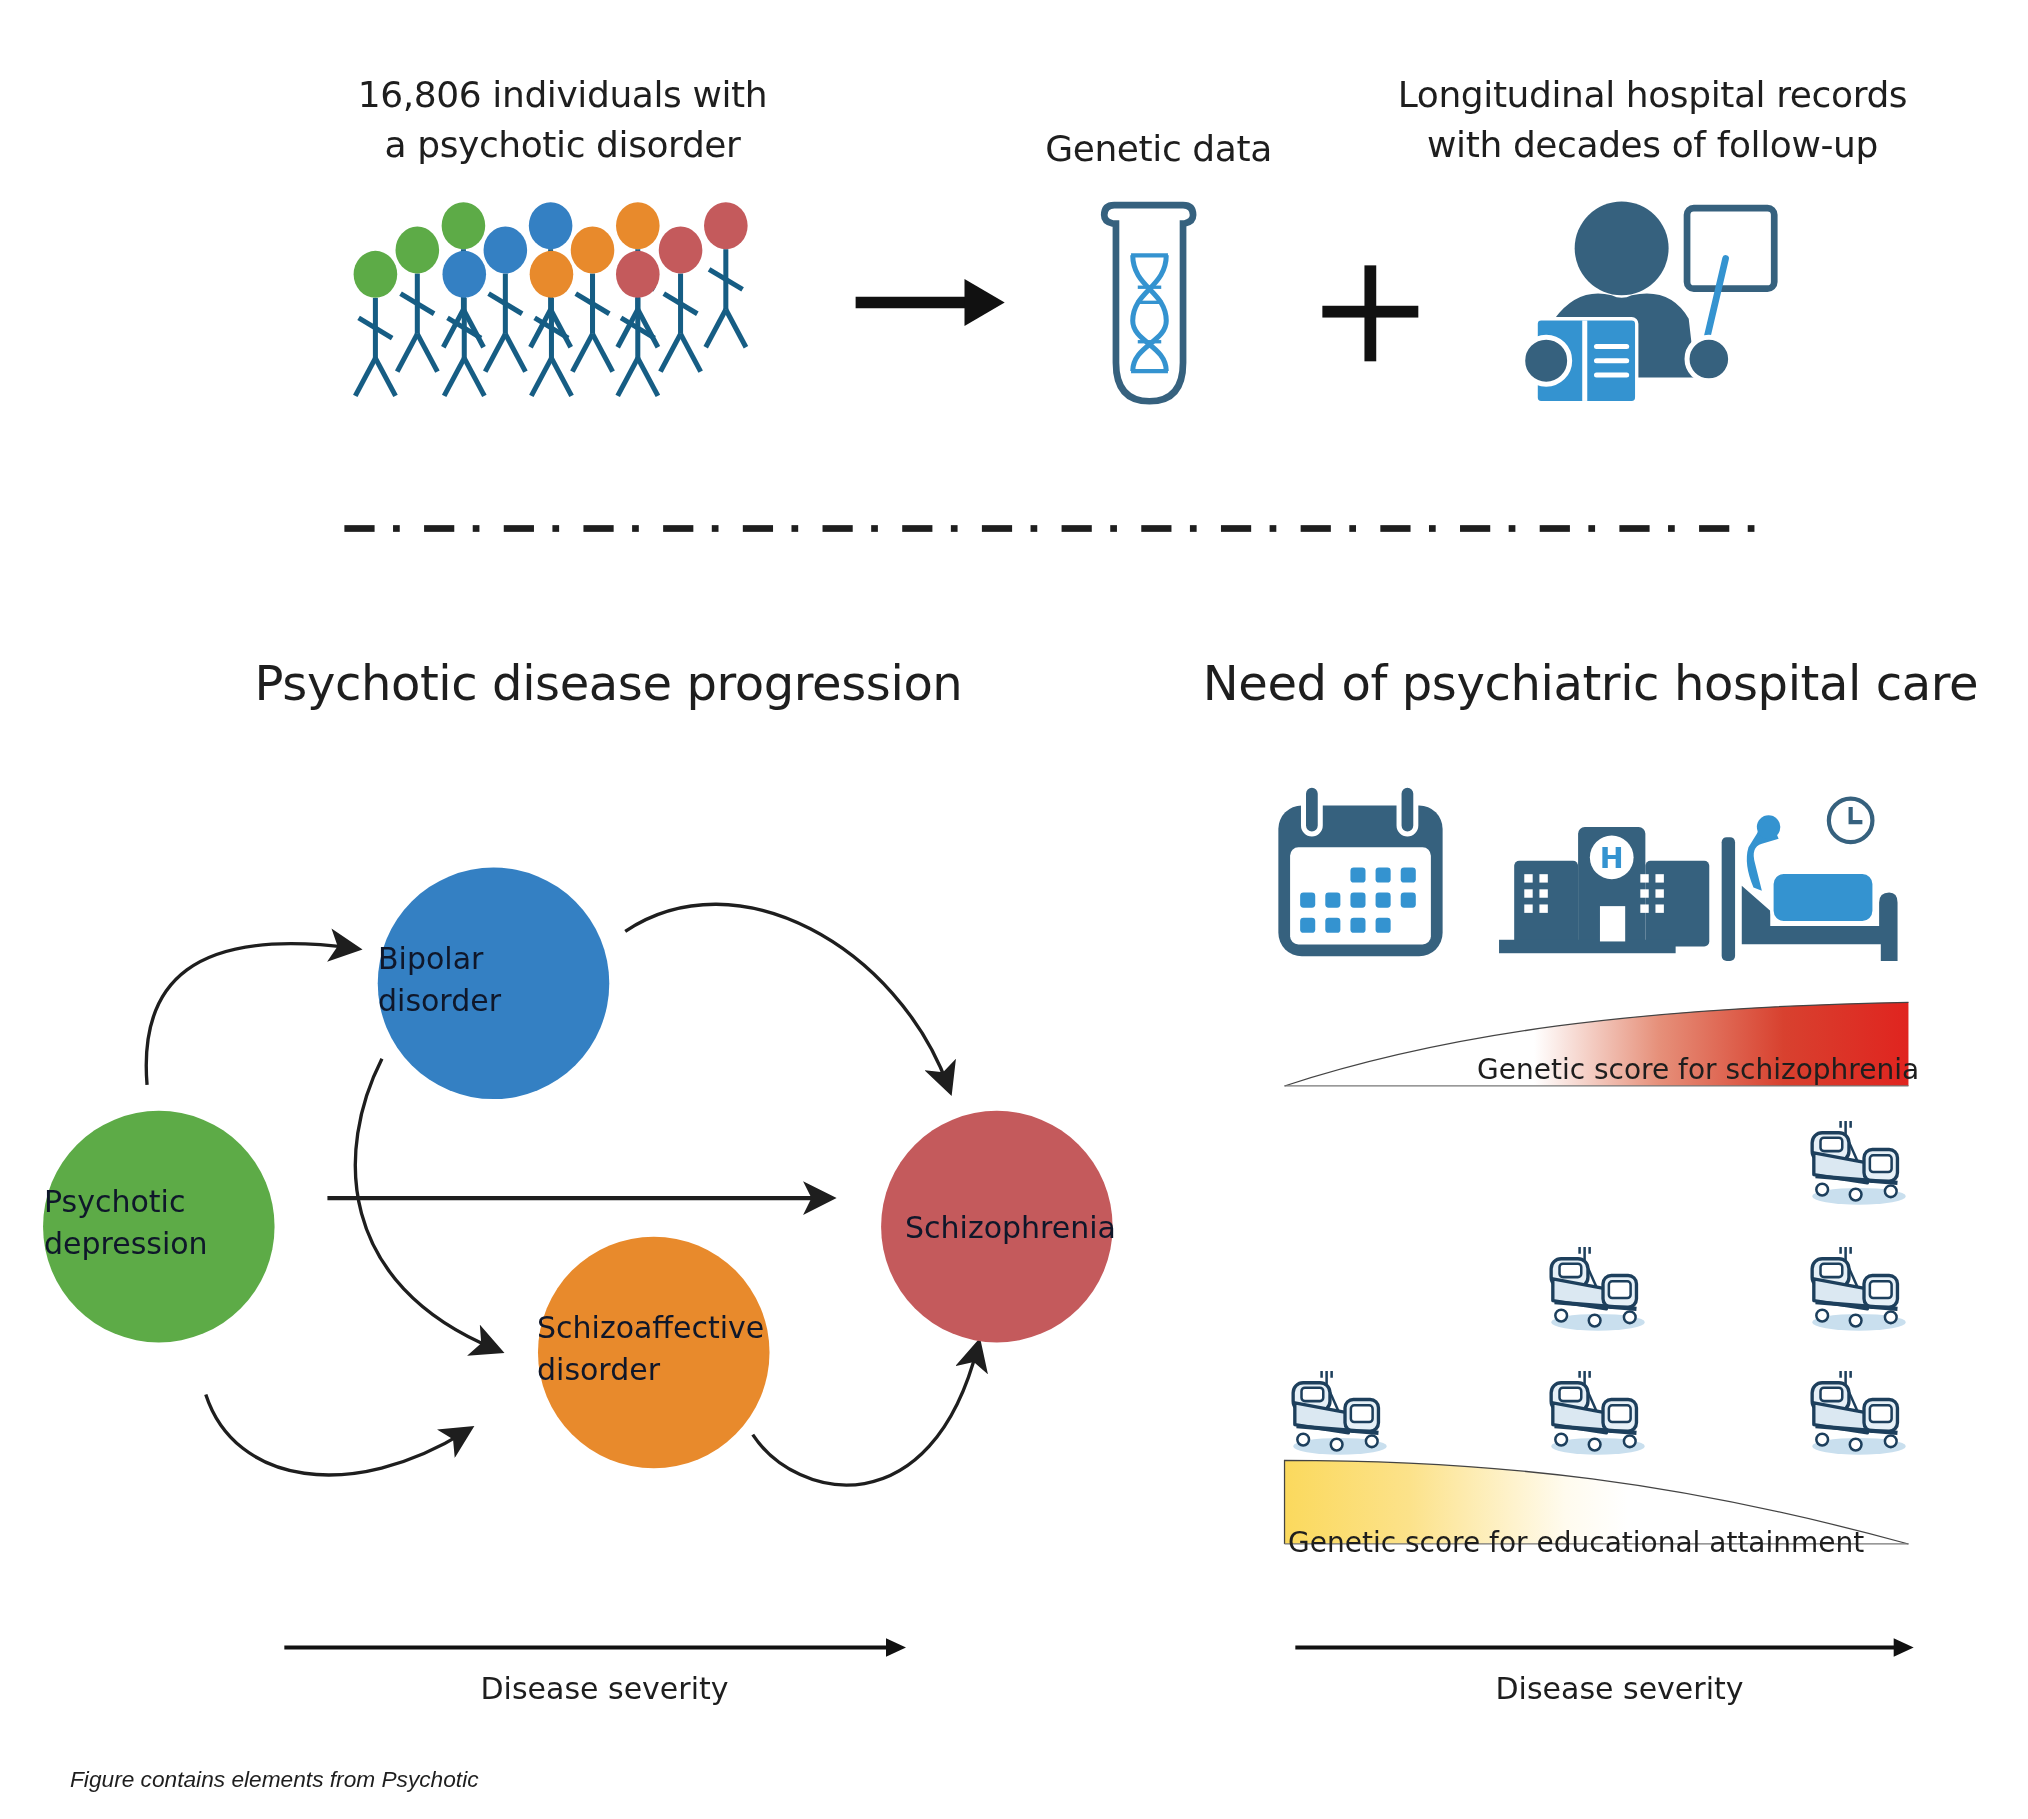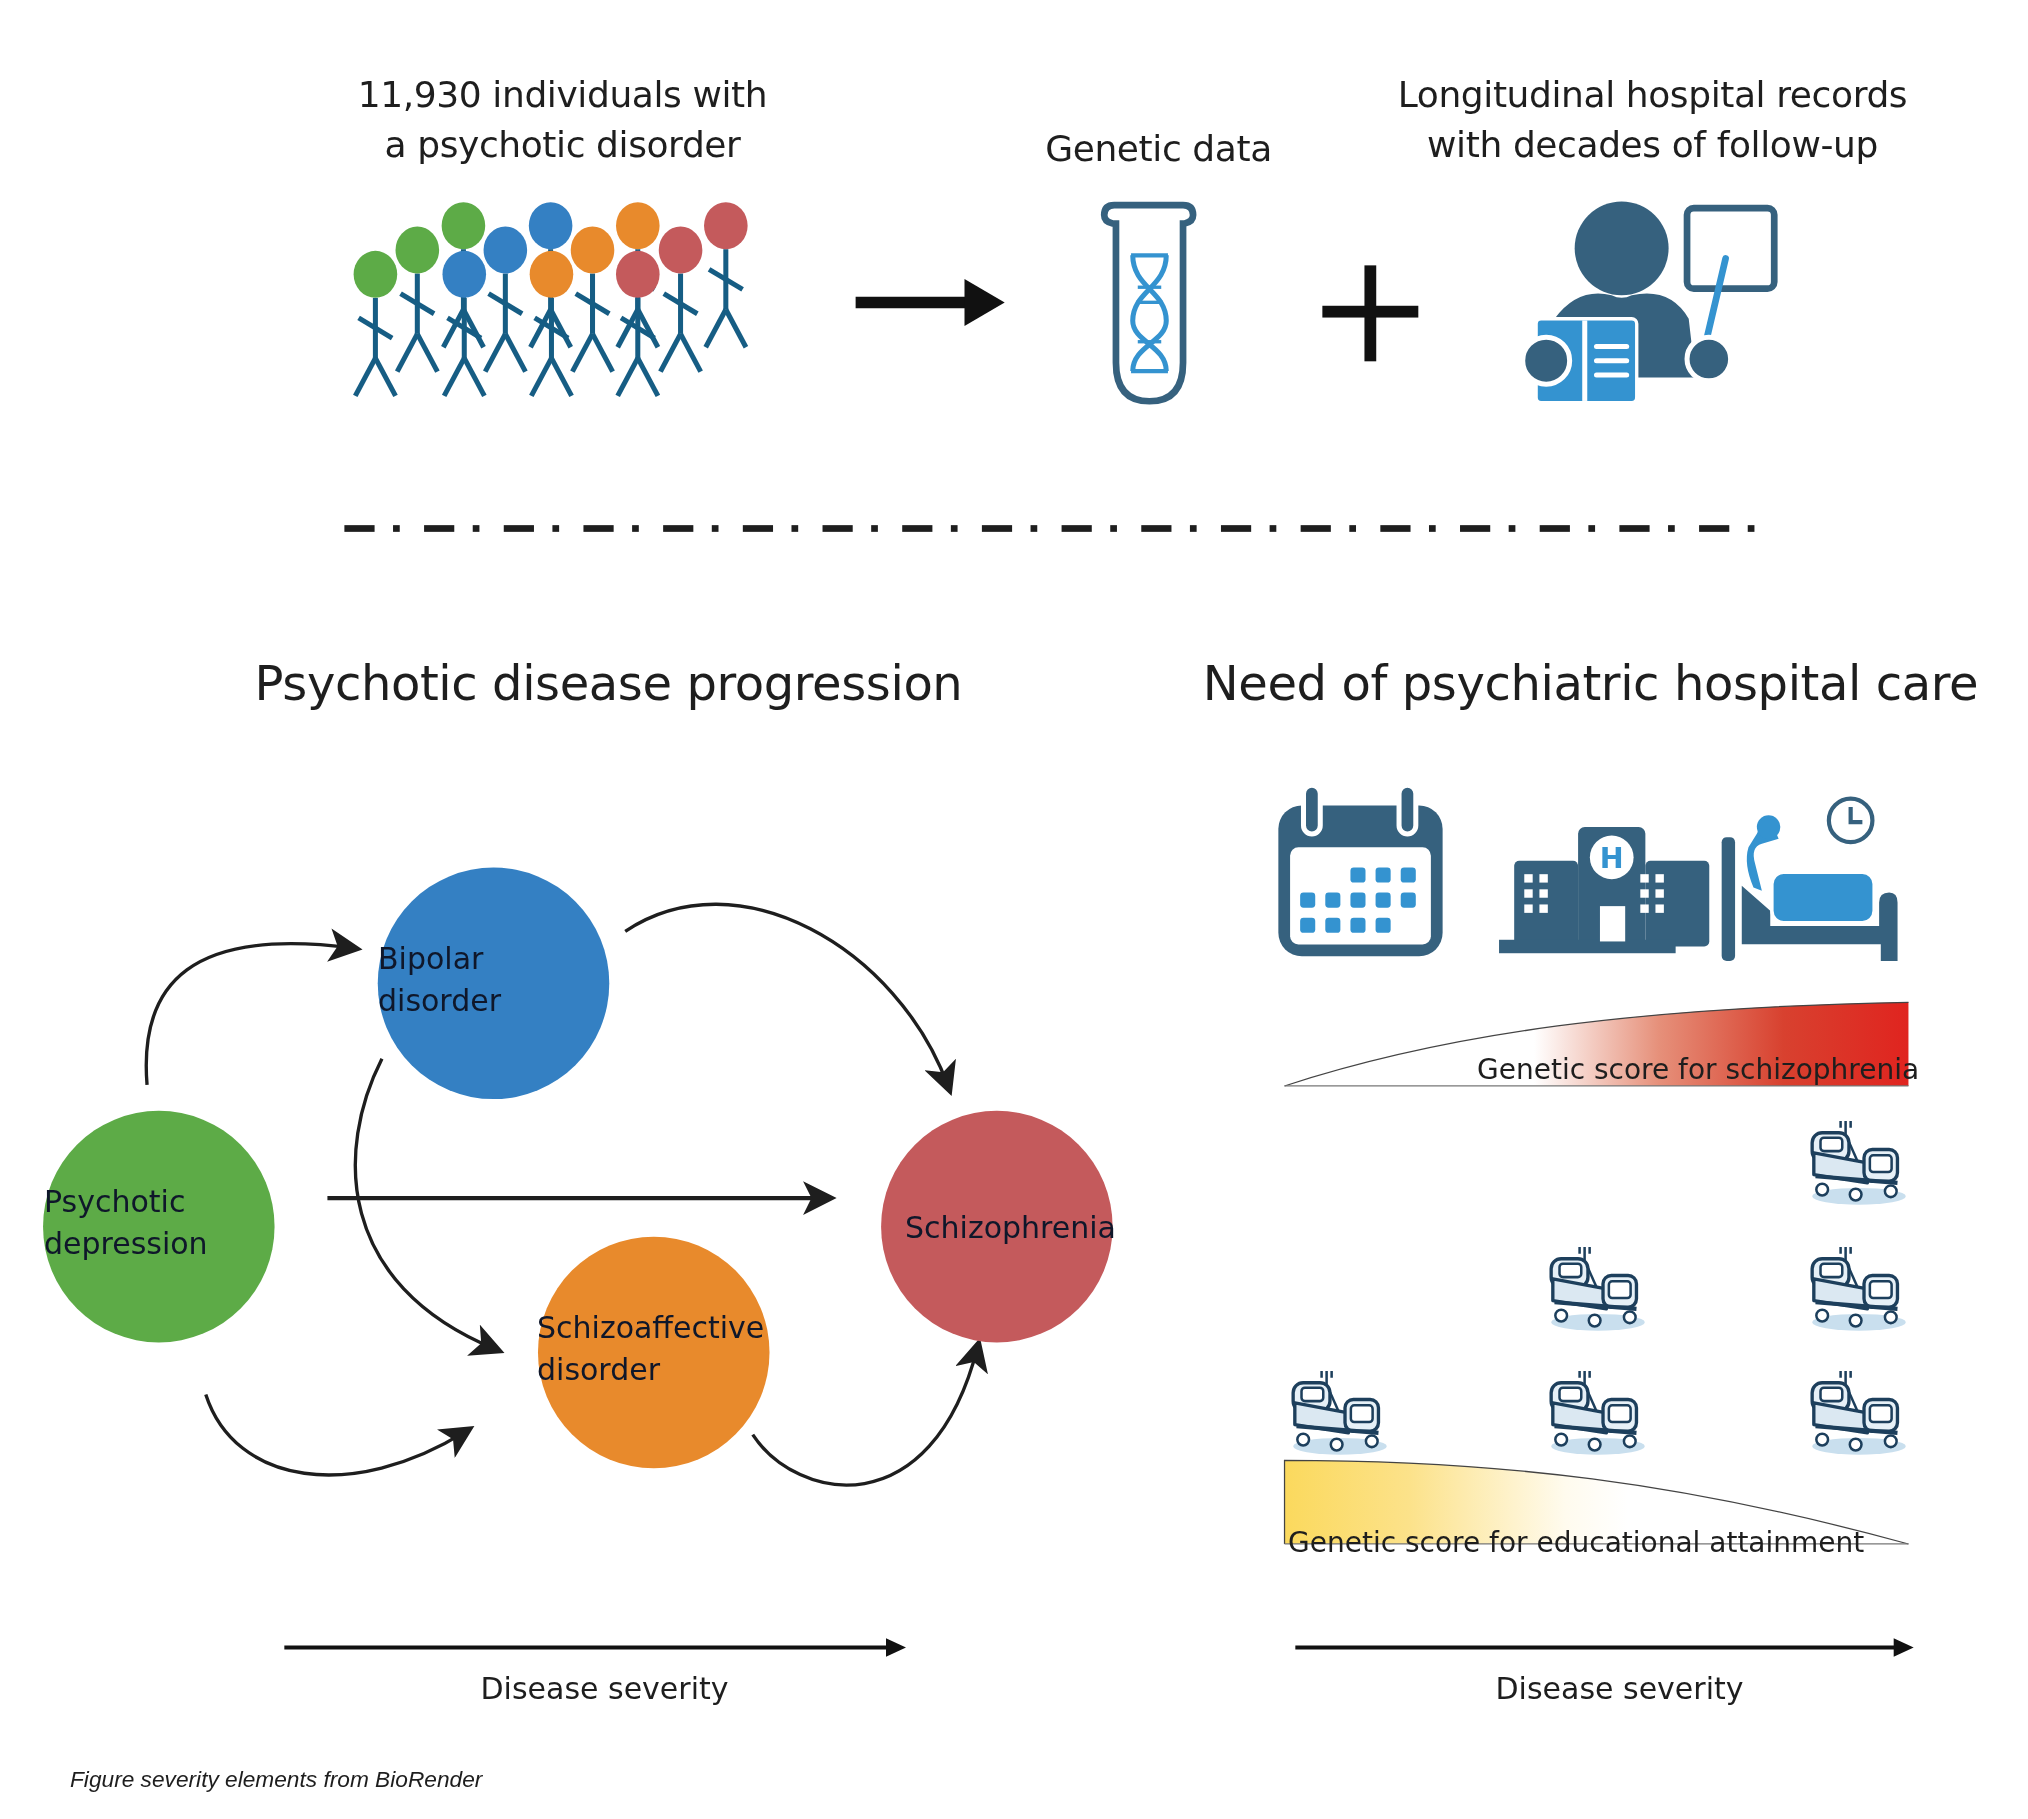--- a/index.html
+++ b/index.html
@@ -12,21 +12,21 @@
   .node-label { color: #0f172a; font-size: 30px; line-height: 42px; text-align: left; white-space: nowrap; }
   .axis-label { font-size: 30px; line-height: 37px; }
   .score-label { font-size: 28px; line-height: 34px; }
   .footnote { font-family: "Liberation Sans", sans-serif; font-style: italic; font-size: 22.7px; color: #1e1e1e; }
   svg { position: absolute; overflow: visible; }
 </style>
 </head>
 <body>
 
 <div class="txt top-label" style="left:319px; top:70px; width:487px;">
-  <div>11,930 individuals with</div>
+  <div>16,806 individuals with</div>
   <div>a psychotic disorder</div>
 </div>
 
 <svg id="people" width="503" height="218" style="left:336px; top:193px;" viewBox="0 0 600 260">
     <g>
       <line x1="152" y1="67" x2="152" y2="139" stroke="#165d84" stroke-width="6"></line>
       <line x1="132" y1="91" x2="172" y2="115" stroke="#165d84" stroke-width="6"></line>
       <line x1="152" y1="139" x2="128" y2="184" stroke="#165d84" stroke-width="6"></line>
       <line x1="152" y1="139" x2="176" y2="184" stroke="#165d84" stroke-width="6"></line>
       <ellipse cx="152" cy="39" rx="26" ry="28" fill="#5dab47"></ellipse>
@@ -413,14 +413,14 @@
   <line x1="4" y1="104" x2="750" y2="104" stroke="#777" stroke-width="1.5"></line>
 </svg>
 <div class="txt score-label" style="left:1288px; top:1526px; text-align:left;">Genetic  score for educational attainment</div>
 
 <svg width="638" height="25" style="left:1288px; top:1635px;" viewBox="0 0 760 30">
   <line x1="6" y1="15" x2="726" y2="15" stroke="#111" stroke-width="5"></line>
   <polygon points="724,4 748,15 724,26" fill="#111"></polygon>
 </svg>
 <div class="txt axis-label" style="left:1485px; top:1670px; width:269px;">Disease severity</div>
 
-<div class="abs footnote" style="left:70px; top:1766px;">Figure severity elements from BioRender</div>
+<div class="abs footnote" style="left:70px; top:1766px;">Figure contains elements from Psychotic</div>
 
 
 </body></html>

